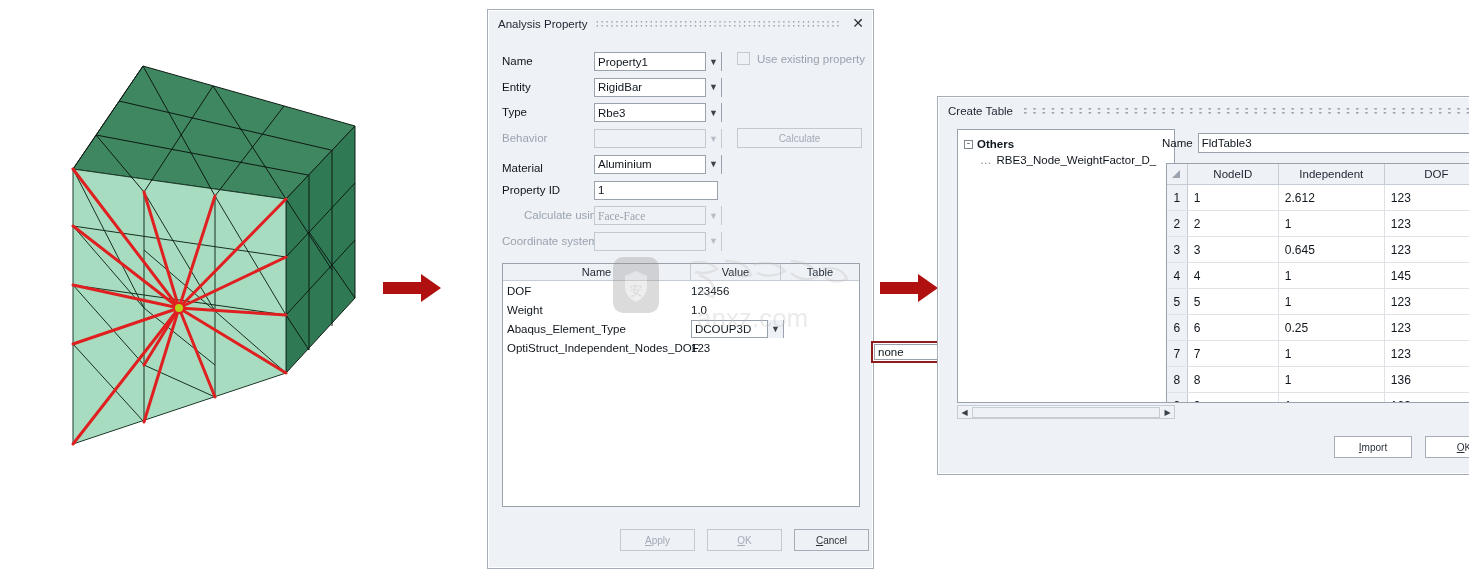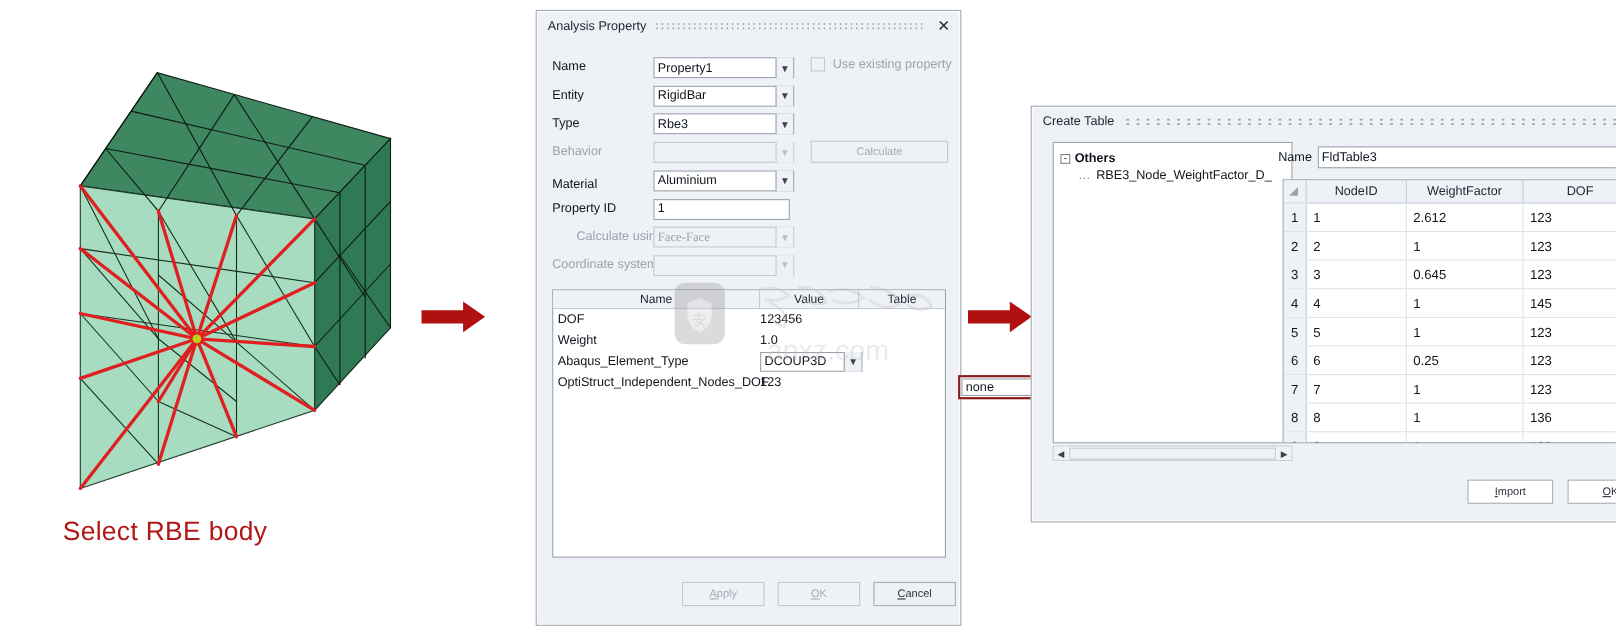--- a/index.html
+++ b/index.html
@@ -203,21 +203,20 @@
         <line x1="179" y1="268" x2="144" y2="382"></line>
         <line x1="179" y1="268" x2="73" y2="404"></line>
         <line x1="179" y1="268" x2="73" y2="304"></line>
         <line x1="179" y1="268" x2="73" y2="245"></line>
         <line x1="179" y1="268" x2="73" y2="186"></line>
         <line x1="179" y1="268" x2="144" y2="325"></line>
       </g>
       <circle cx="179" cy="268" r="5" fill="#b8d21a" stroke="#e02020" stroke-width="2"></circle>
     </svg>
 
-    <div id="select-label">Select RBE body</div>
   </div>
 
   <svg class="arrow" style="left:383px; top:272px;" width="60" height="32" viewBox="0 0 60 32">
     <polygon points="0,10 38,10 38,2 58,16 38,30 38,22 0,22" fill="#b11010"></polygon>
   </svg>
 
   <div class="dialog" id="dlg-analysis" style="left:487px; top:9px; width:387px; height:560px;">
 
     <div class="dlg-title">
       <span class="tlabel">Analysis Property</span>
@@ -592,21 +591,21 @@
     </div>
 
     <div class="ct-grid" style="left:228px; top:66px; width:324px; height:240px;">
       <div class="ct-head">
         <div class="ct-rownum">
           <svg width="9" height="9" viewBox="0 0 9 9">
               <polygon points="0,8 8,8 8,0" fill="#9aa3ae"></polygon>
             </svg>
         </div>
         <div class="col-node">NodeID</div>
-        <div class="col-wf">WeightFactor</div>
+        <div class="col-wf">Independent</div>
         <div class="col-dof">DOF</div>
       </div>
       <div id="ct-body">
           <div class="ct-row">
             <div class="ct-rownum">1</div>
             <div class="col-node">1</div>
             <div class="col-wf">2.612</div>
             <div class="col-dof">123</div>
           </div>
           <div class="ct-row">

